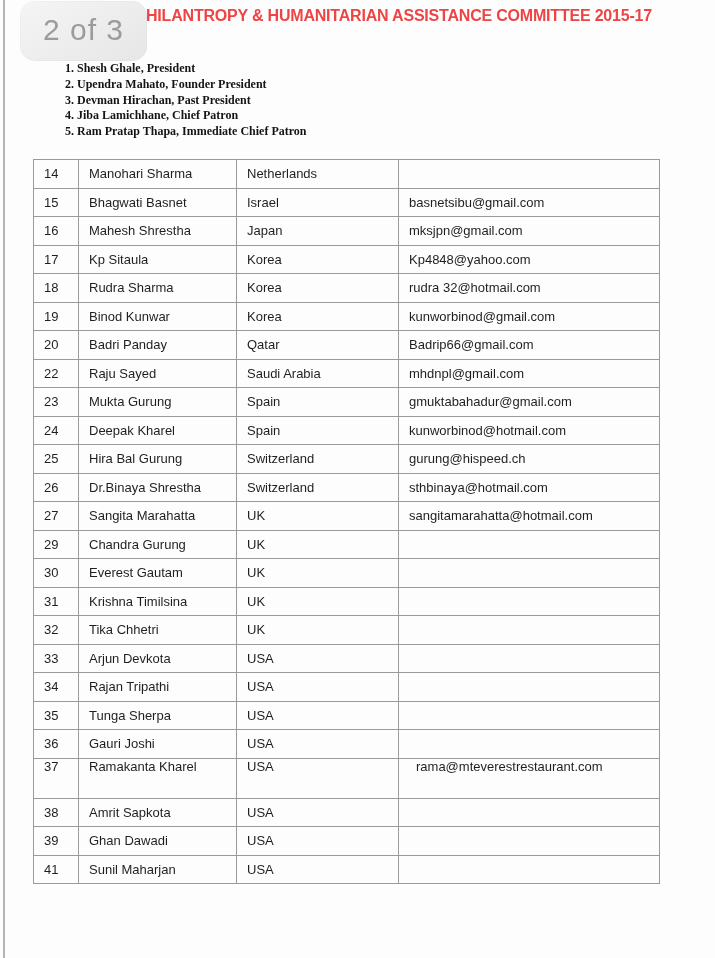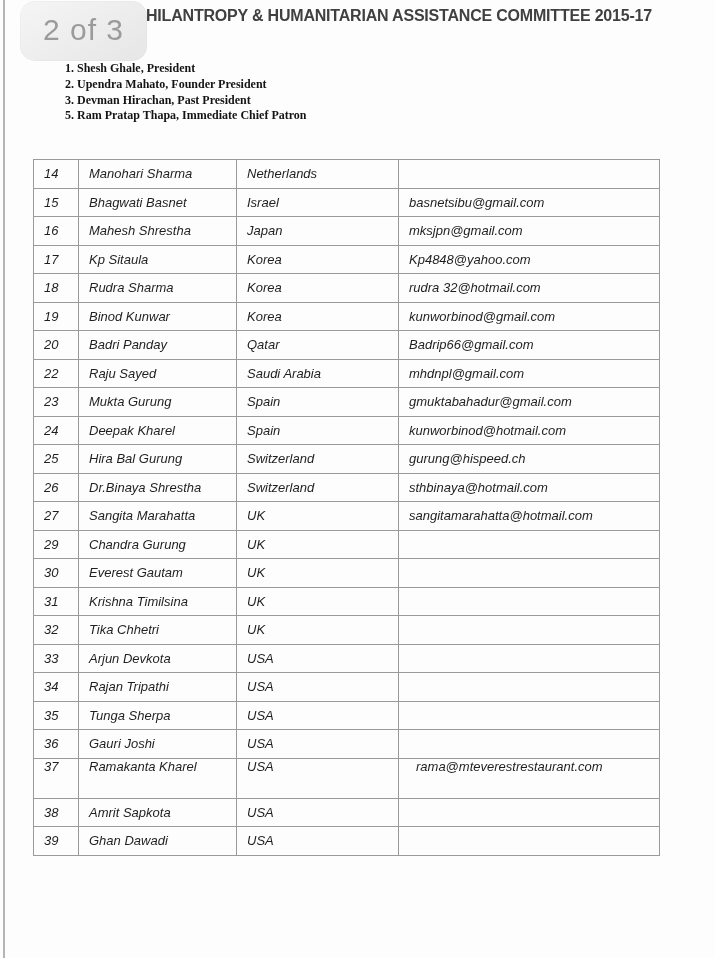--- a/index.html
+++ b/index.html
@@ -19,21 +19,21 @@
     left: 3px; top: 0;
     width: 2px; height: 958px;
     background: #b5b5b5;
   }
   .doc-title {
     position: absolute;
     left: 146px; top: 7px;
     font-size: 16px;
     font-weight: 700;
     letter-spacing: -0.2px;
-    color: #404040;
+    color: #ef4444;
     white-space: nowrap;
   }
   .partial-fragment {
     position: absolute;
     left: 121px; top: 43px;
     font-size: 13px;
     font-weight: 700;
     color: #141414;
   }
   .advisors {
@@ -64,21 +64,20 @@
   }
   table.members {
     position: absolute;
     left: 33px; top: 159px;
     width: 626px;
     border-collapse: collapse;
     table-layout: fixed;
     font-size: 13px;
     color: #1f1f1f;
     border: 1.5px solid #6f6f6f;
-    font-style: italic;
   }
   table.members td {
     border: 1px solid #9a9a9a;
     height: 27.5px;
     padding: 0 4px 0 10px;
     vertical-align: middle;
     overflow: hidden;
     white-space: nowrap;
   }
   table.members tr.tall td {
@@ -101,20 +100,21 @@
   <div class="scan-line"></div>
 
   <div class="doc-title">HILANTROPY &amp; HUMANITARIAN ASSISTANCE COMMITTEE 2015-17</div>
 
   <div class="partial-fragment">d:</div>
 
   <div class="advisors" id="advisors">
       <div>1. Shesh Ghale, President</div>
       <div>2. Upendra Mahato, Founder President</div>
       <div>3. Devman Hirachan, Past President</div>
+      <div>4. Jiba Lamichhane, Chief Patron</div>
       <div>5. Ram Pratap Thapa, Immediate Chief Patron</div>
     </div>
 
   <div class="page-badge">
     <span>2 of 3</span>
   </div>
 
   <table class="members">
     <colgroup>
       <col class="c-num">
@@ -260,16 +260,22 @@
           <td class="name-cell">Amrit Sapkota</td>
           <td class="country-cell">USA</td>
           <td class="email-cell"></td>
         </tr>
         <tr>
           <td class="num-cell">39</td>
           <td class="name-cell">Ghan Dawadi</td>
           <td class="country-cell">USA</td>
           <td class="email-cell"></td>
         </tr>
+        <tr>
+          <td class="num-cell">41</td>
+          <td class="name-cell">Sunil Maharjan</td>
+          <td class="country-cell">USA</td>
+          <td class="email-cell"></td>
+        </tr>
       </tbody>
   </table>
 
 </div>
 
 </body></html>

